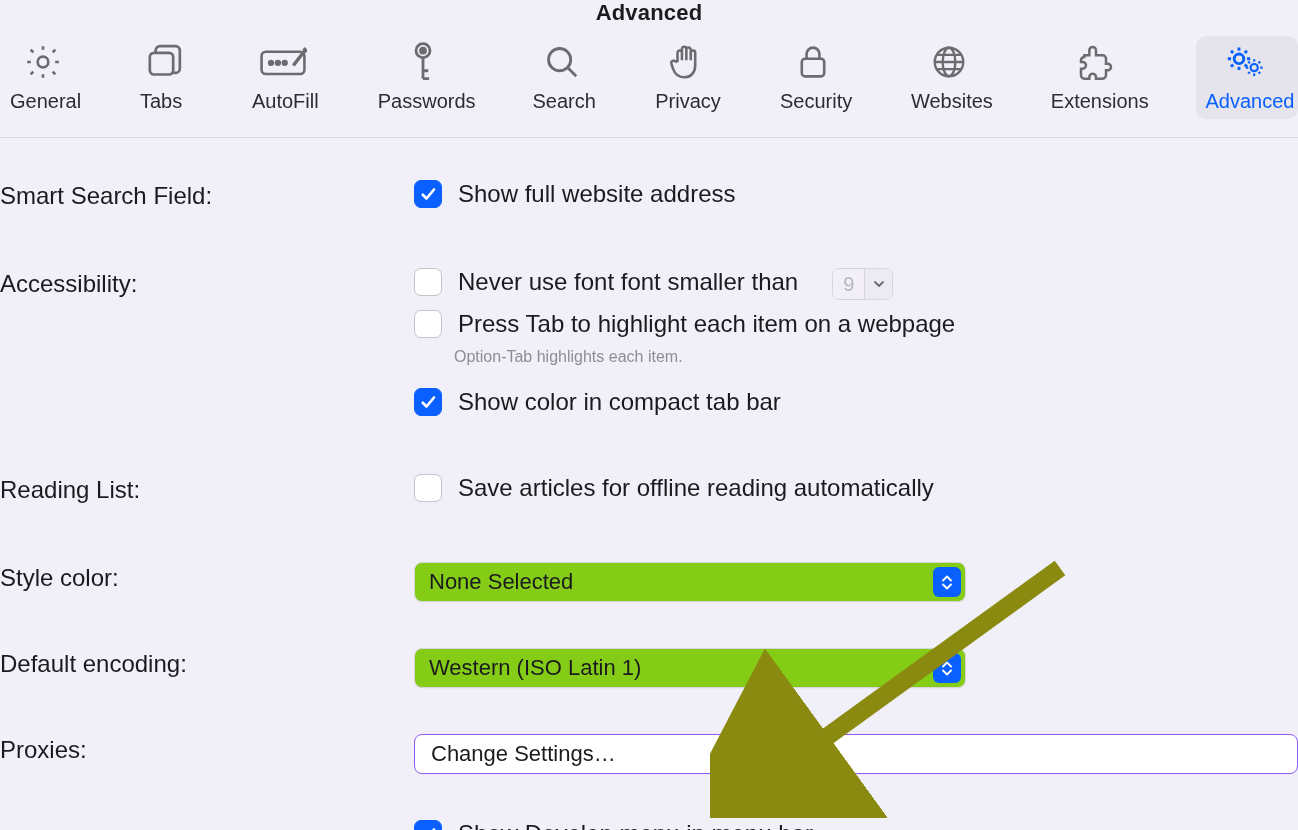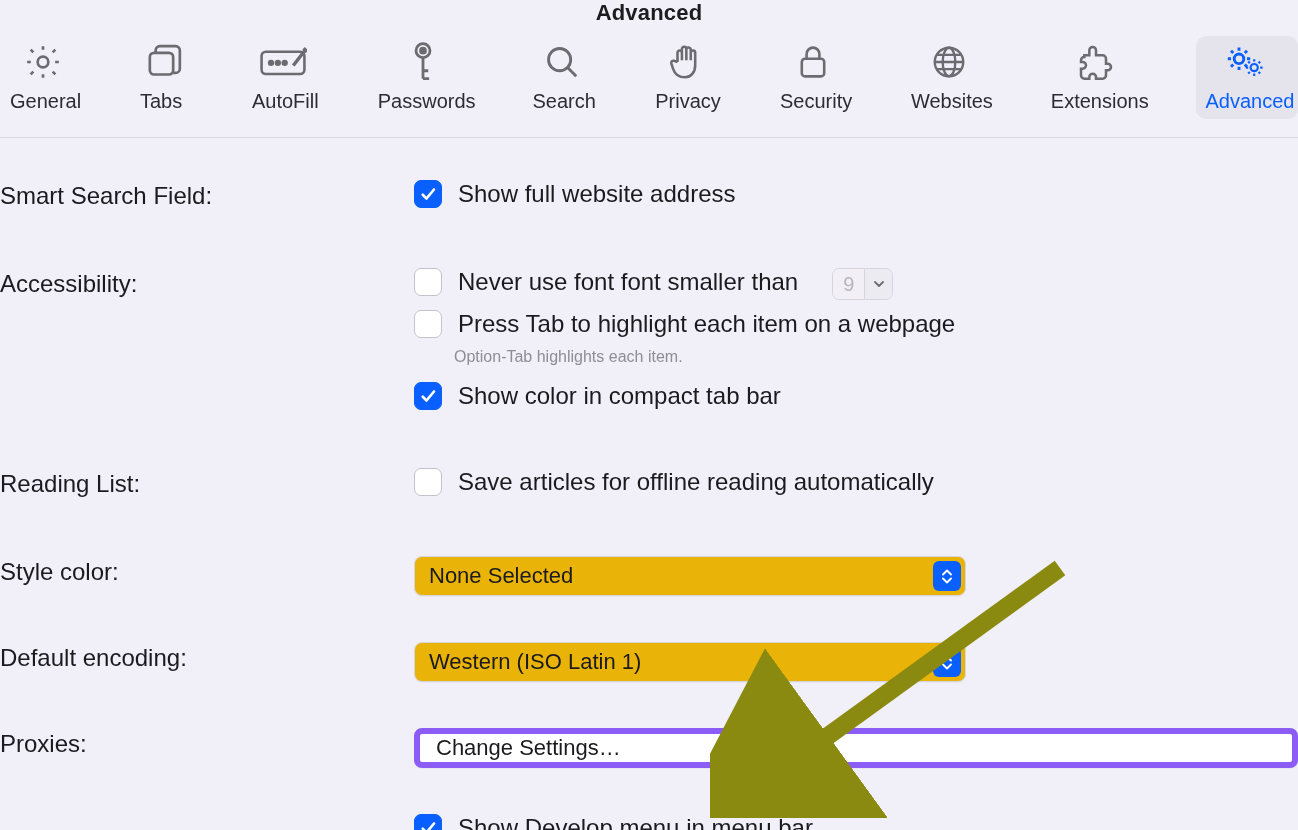--- a/index.html
+++ b/index.html
@@ -125,21 +125,21 @@
     display:flex; align-items:center; justify-content:center;
     color:#6d6c73;
     background:#ecebf1;
     border-left:1px solid #d6d4dd;
   }
 
   .select {
     position: relative;
     width: 552px;
     height: 40px;
-    background: #eab308;
+    background: #84cc16;
     border: 1px solid #d6d4dd;
     border-radius: 8px;
     display: flex; align-items: center;
     padding-left: 14px;
     font-size: 22px;
     color: #1b1b1f;
     box-shadow: 0 1px 0 rgba(0,0,0,0.03);
   }
   .select .caret {
     position: absolute;
@@ -147,21 +147,21 @@
     width: 28px;
     background: #0a60ff;
     border-radius: 6px;
     display:flex; flex-direction:column; align-items:center; justify-content:center;
     gap:1px;
   }
   .button {
     height: 40px;
     padding: 0 16px;
     background: #ffffff;
-    border: 6px solid #8b5cf6;
+    border: 1px solid #8b5cf6;
     border-radius: 8px;
     font-size: 22px;
     color: #1b1b1f;
     display: inline-flex; align-items:center;
     box-shadow: 0 1px 0 rgba(0,0,0,0.03);
   }
 
   .section-gap { height: 34px; }
   .section-gap-lg { height: 46px; }
 
@@ -326,21 +326,21 @@
           </span>
         </span>
       </div>
       <div class="check-line">
         <span class="checkbox">
           
         </span>
         <span class="check-text">Press Tab to highlight each item on a webpage</span>
       </div>
       <div class="hint">Option-Tab highlights each item.</div>
-      <div class="check-line" style="margin-top:6px;">
+      <div class="check-line" style="margin-top:12px;">
         <span class="checkbox checked">
           <svg width="18" height="18" viewBox="0 0 24 24" fill="none" stroke="#fff" stroke-width="3.5" stroke-linecap="round" stroke-linejoin="round">
               <polyline points="5 13 10 18 20 6"></polyline>
             </svg>
         </span>
         <span class="check-text">Show color in compact tab bar</span>
       </div>
     </div>
   </div>
 

